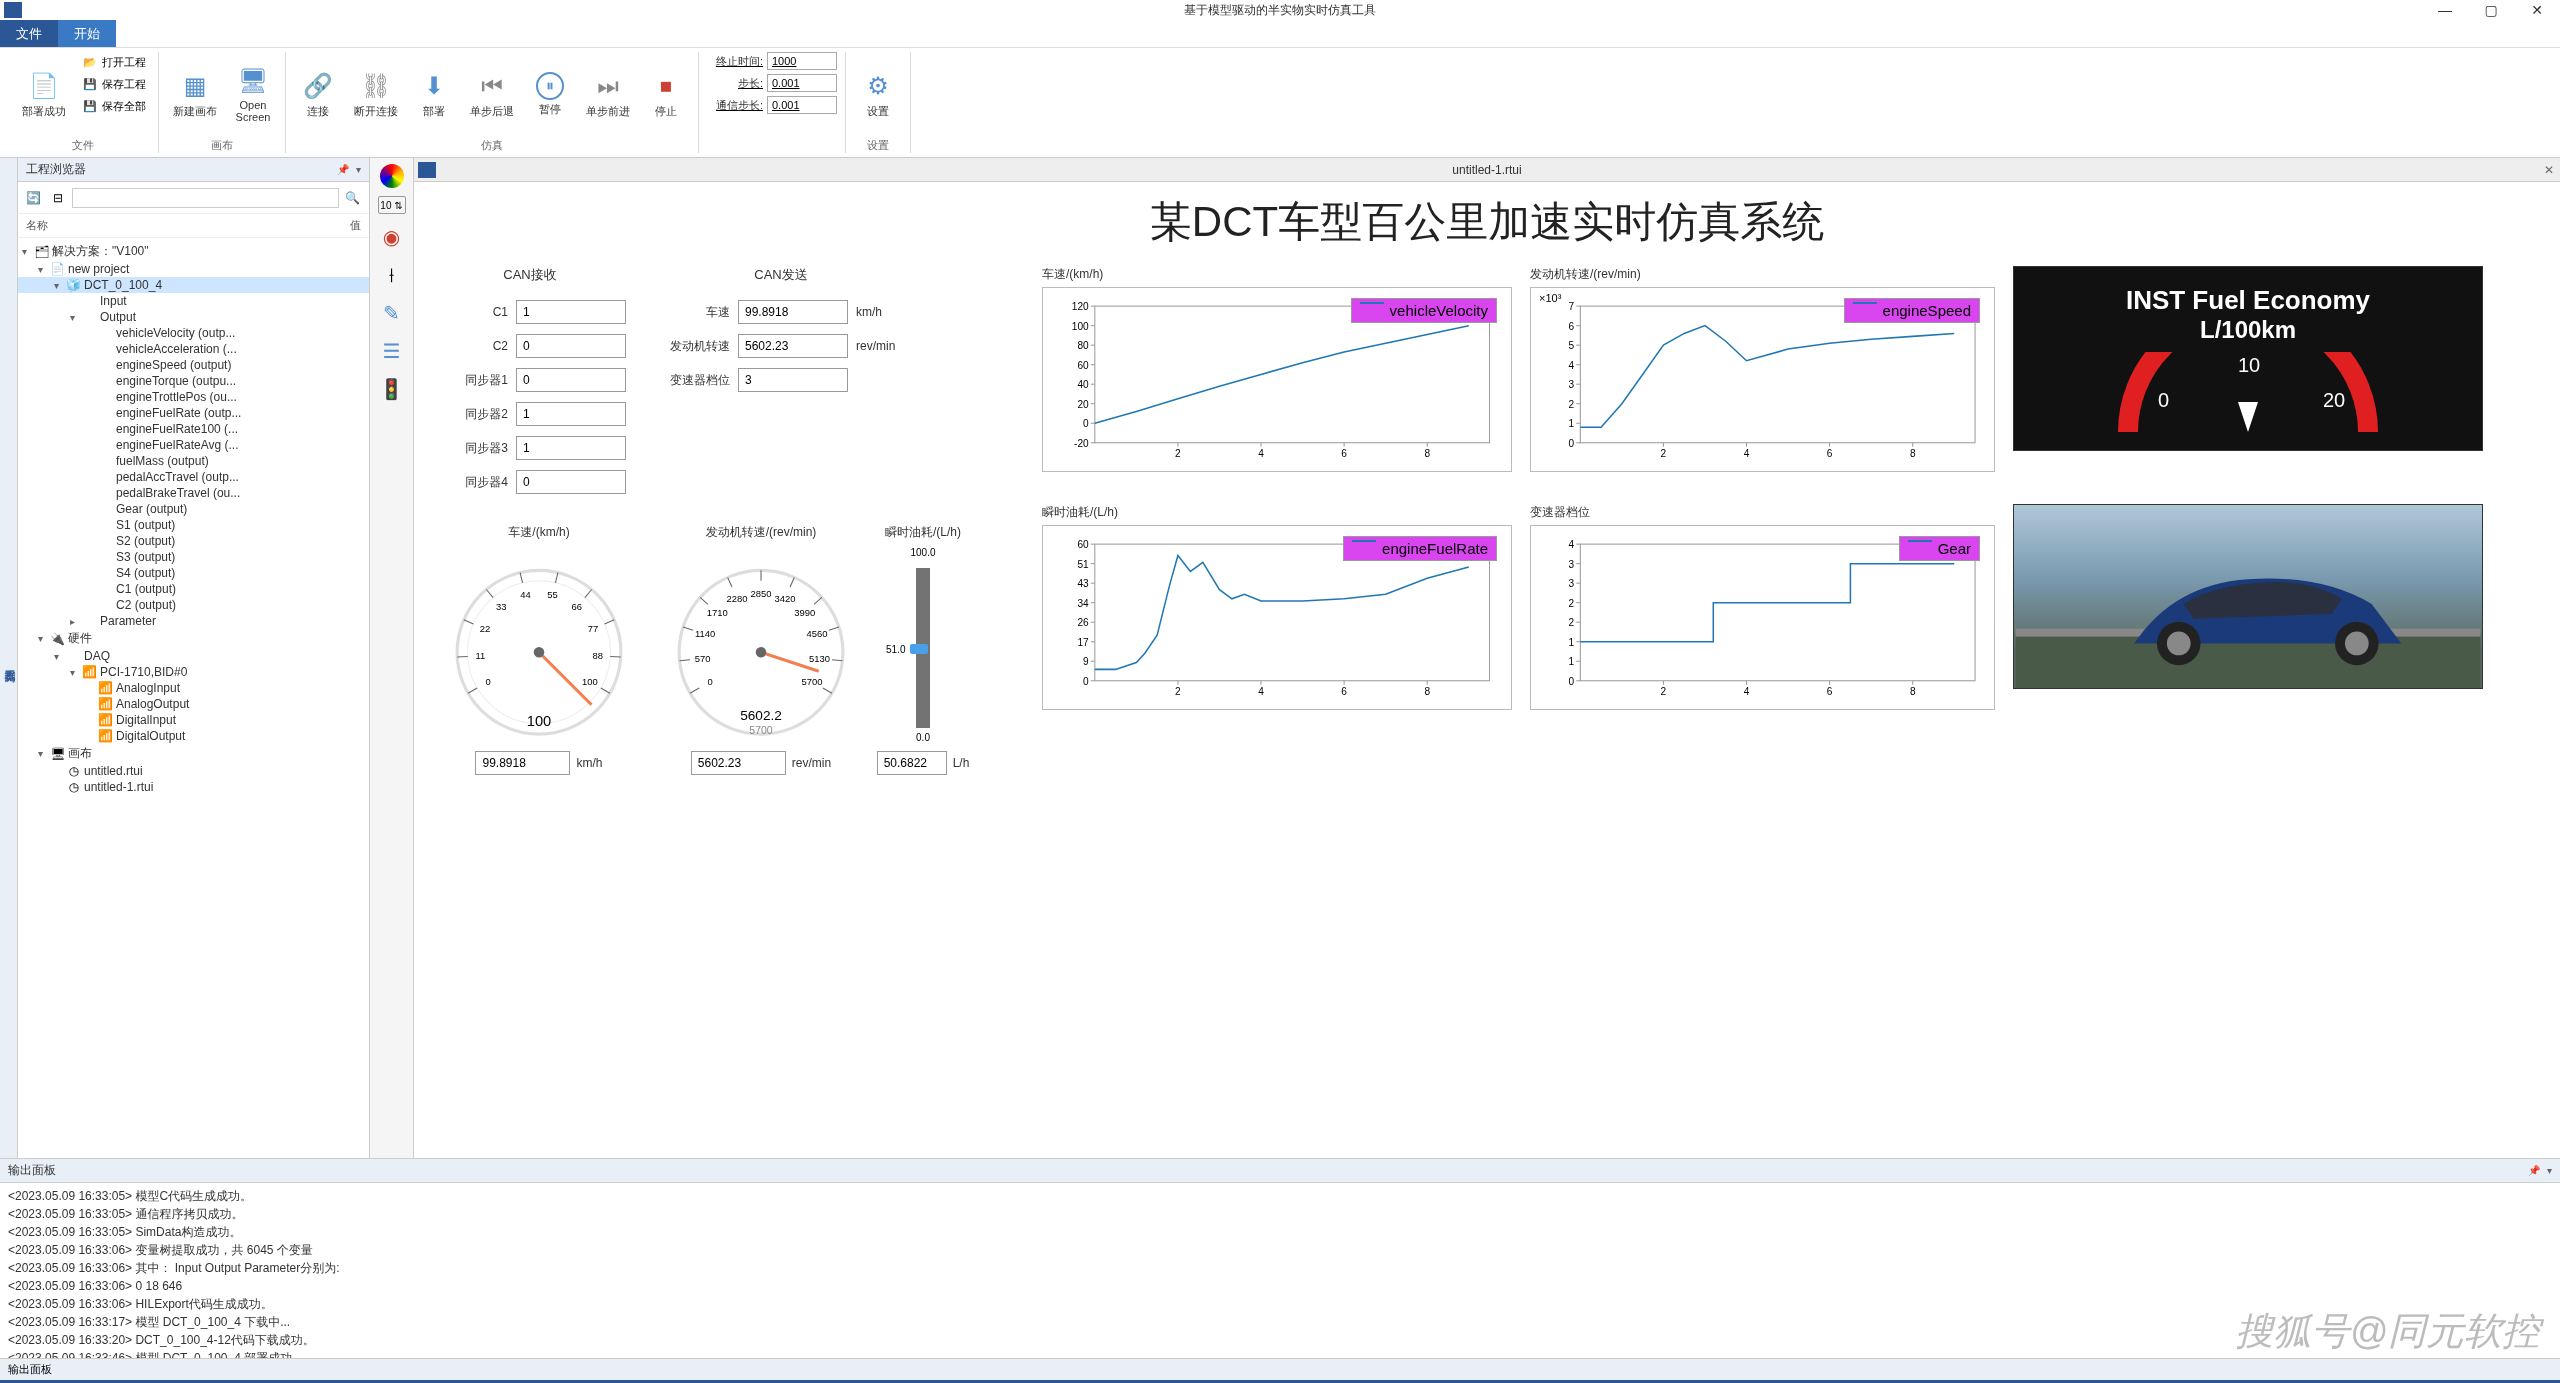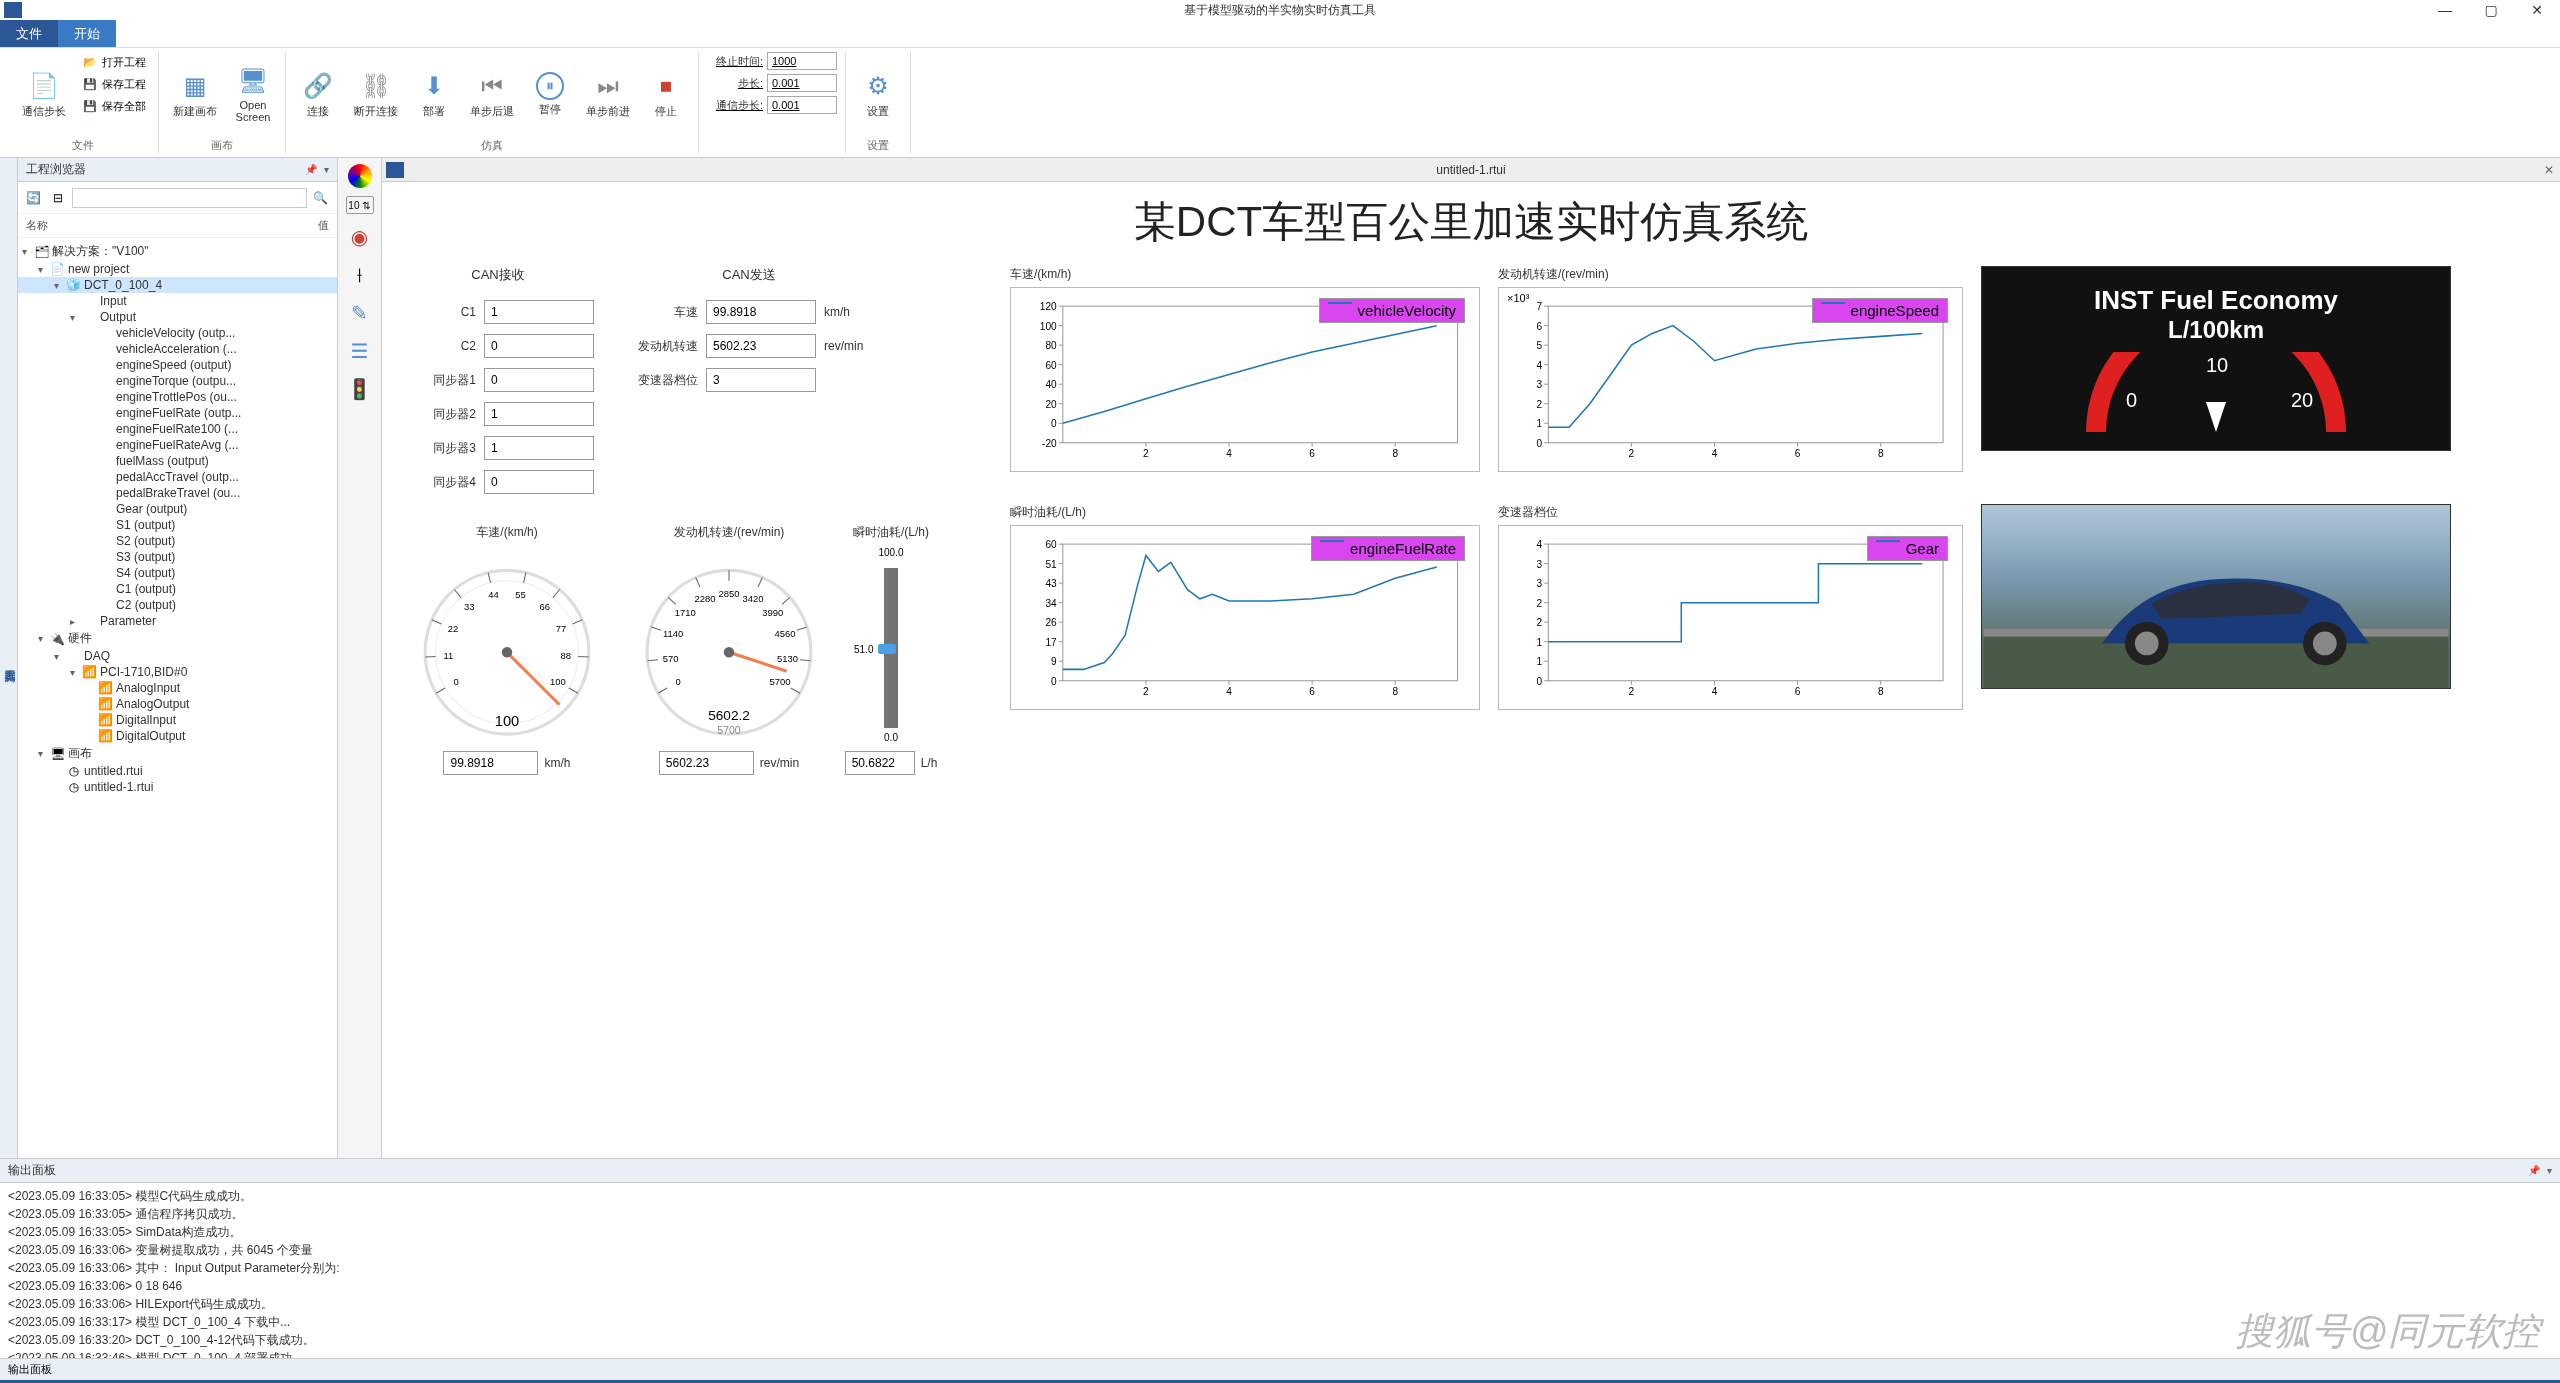--- a/index.html
+++ b/index.html
@@ -31,21 +31,21 @@
 .ribbon-params { display: flex; flex-direction: column; gap: 4px; font-size: 11px; }
 .ribbon-param-row { display: flex; align-items: center; gap: 4px; text-decoration: underline; }
 .ribbon-param-row label { width: 56px; text-align: right; color: #333; }
 .ribbon-param-row input { width: 70px; height: 18px; border: 1px solid #aaa; padding: 0 4px; font-size: 11px; }
 
 
 .main-layout { display: flex; height: 1000px; }
 .left-sidebar-tab { width: 18px; background: #e8eff7; writing-mode: vertical-rl; text-orientation: upright; font-size: 11px; color: #2b5797; padding-top: 8px; text-align: center; border-right: 1px solid #ccc; }
 
 
-.project-browser { width: 320px; background: #fff; border-right: 1px solid #ccc; display: flex; flex-direction: column; }
+.project-browser { width: 352px; background: #fff; border-right: 1px solid #ccc; display: flex; flex-direction: column; }
 .panel-header { height: 24px; background: #e8eff7; display: flex; align-items: center; padding: 0 8px; font-size: 12px; color: #333; border-bottom: 1px solid #ccc; }
 .panel-header .panel-controls { margin-left: auto; display: flex; gap: 6px; font-size: 10px; color: #666; }
 .browser-toolbar { height: 32px; display: flex; align-items: center; padding: 0 6px; gap: 4px; border-bottom: 1px solid #eee; }
 .browser-toolbar .tb-btn { width: 20px; height: 20px; display: flex; align-items: center; justify-content: center; }
 .browser-search { flex: 1; height: 20px; border: 1px solid #ccc; padding: 0 4px; font-size: 11px; }
 .browser-cols { display: flex; padding: 4px 8px; font-size: 11px; color: #555; border-bottom: 1px solid #eee; }
 .browser-cols .col1 { flex: 1; }
 .tree { flex: 1; overflow-y: auto; padding: 4px 0; font-size: 12px; }
 .tree-node { display: flex; align-items: center; padding: 1px 4px; white-space: nowrap; }
 .tree-node.selected { background: #cde5ff; }
@@ -135,21 +135,21 @@
 <div class="menu-tabs">
   <div class="menu-tab">文件</div>
   <div class="menu-tab active">开始</div>
 </div>
 
 <div class="ribbon">
   <div class="ribbon-group">
     <div class="ribbon-group-content">
       <div class="ribbon-btn">
         <div class="ribbon-btn-icon" style="color:#e8a030">📄</div>
-        <div class="ribbon-btn-label">通信步长</div>
+        <div class="ribbon-btn-label">部署成功</div>
       </div>
       <div class="ribbon-small-btns">
         <div class="ribbon-small-btn">
             <span class="ribbon-small-icon">📂</span>
             <span>打开工程</span>
           </div>
         <div class="ribbon-small-btn">
             <span class="ribbon-small-icon">💾</span>
             <span>保存工程</span>
           </div>

